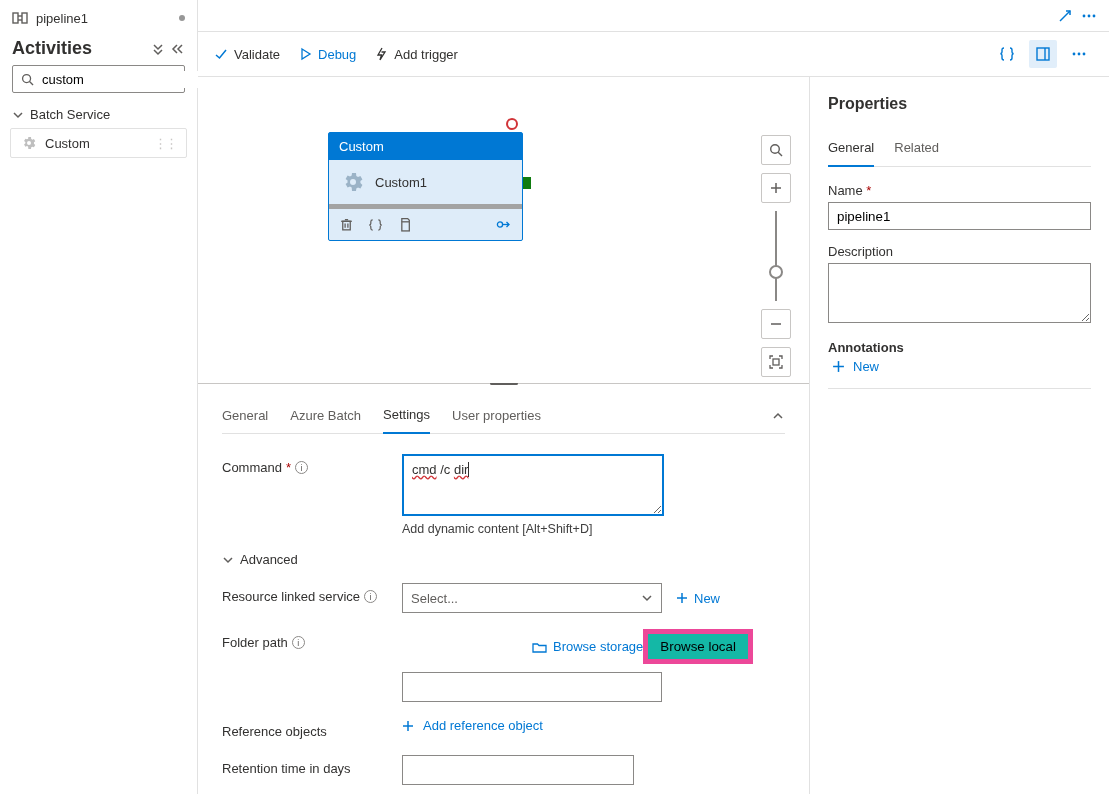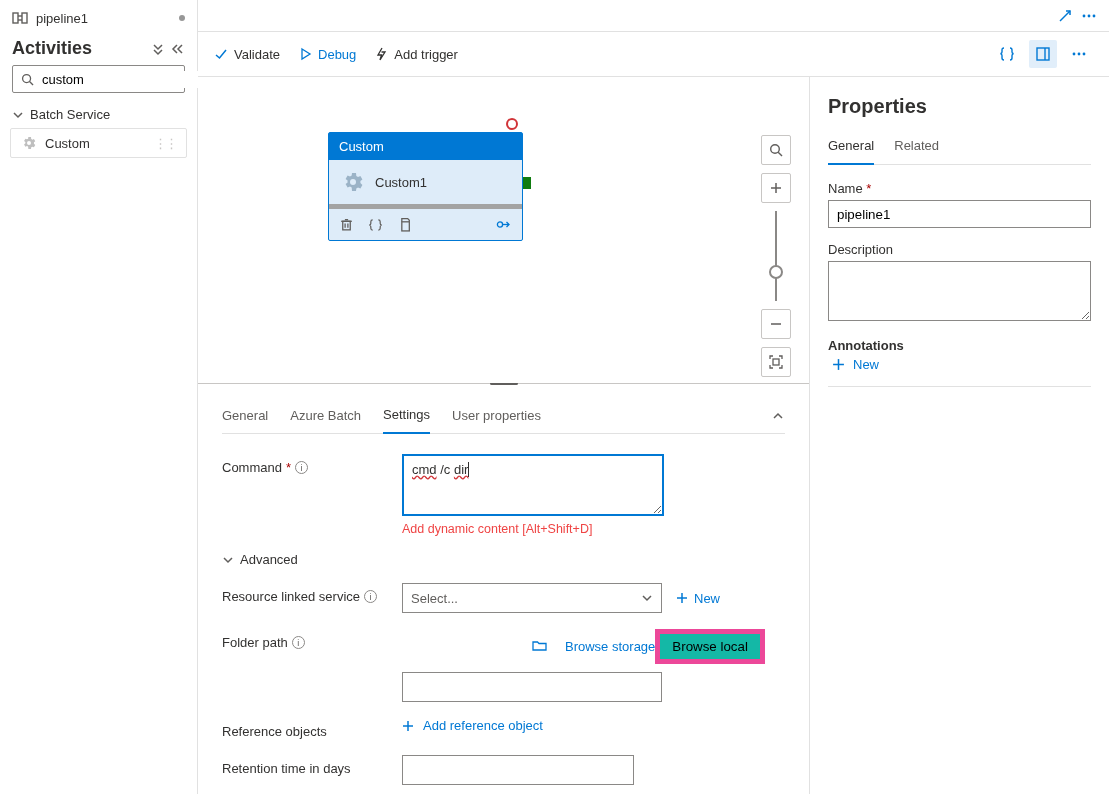--- a/index.html
+++ b/index.html
@@ -64,33 +64,33 @@
   .settings-tabs { display: flex; gap: 22px; align-items: center; padding: 10px 0 0 0; border-bottom: 1px solid #e1e1e1; }
   .settings-tabs .stab { padding: 8px 0 10px 0; cursor: pointer; color: #605e5c; }
   .settings-tabs .stab.active { color: #323130; border-bottom: 2px solid #0078d4; margin-bottom: -1px; }
   .settings-tabs .collapse { margin-left: auto; cursor: pointer; color: #605e5c; }
   .form { padding-top: 20px; }
   .form-row { display: flex; align-items: flex-start; gap: 20px; margin-bottom: 16px; }
   .form-row .label { width: 160px; padding-top: 6px; display: flex; align-items: center; gap: 4px; }
   .req { color: #a80000; }
   .info { width: 13px; height: 13px; border: 1px solid #8a8886; border-radius: 50%; display: inline-flex; align-items: center; justify-content: center; font-size: 9px; color: #605e5c; }
   .cmd-area { width: 262px; }
-  .dyn-link { color: #ef4444; font-size: 12.5px; margin-top: 6px; cursor: pointer; }
+  .dyn-link { color: #404040; font-size: 12.5px; margin-top: 6px; cursor: pointer; }
   .advanced { display: flex; align-items: center; gap: 6px; margin: 4px 0 16px 0; cursor: pointer; }
   .select-fake { width: 260px; height: 30px; border: 1px solid #8a8886; display: flex; align-items: center; padding: 0 8px; color: #605e5c; cursor: pointer; }
   .select-fake .chev { margin-left: auto; }
   .new-link { display: flex; align-items: center; gap: 6px; color: #0078d4; cursor: pointer; margin-left: 14px; }
   .small-input { width: 260px; height: 30px; border: 1px solid #8a8886; padding: 0 8px; outline:none; }
-  .browse-storage { display: flex; align-items: flex-start; gap: 18px; color: #0078d4; cursor: pointer; margin-left: 40px; }
+  .browse-storage { display: flex; align-items: flex-end; gap: 6px; color: #0078d4; cursor: pointer; margin-left: 40px; }
   .browse-local { border: 5px solid #ec4899; padding: 5px 12px; cursor: pointer; background: #14b8a6; }
   .add-ref { display: flex; align-items: center; gap: 9px; color: #0078d4; cursor: pointer; }
 
   
   .properties { width: 300px; border-left: 1px solid #e1e1e1; padding: 16px 18px; }
-  .properties h3 { font-size: 20px; font-weight: 600; margin: 2px 0 14px 0; }
+  .properties h3 { font-size: 16px; font-weight: 600; margin: 2px 0 21px 0; }
   .prop-tabs { display: flex; gap: 20px; border-bottom: 1px solid #e1e1e1; margin-bottom: 16px;}
   .prop-tabs .ptab { padding: 6px 0 10px 0; cursor: pointer; color: #605e5c; }
   .prop-tabs .ptab.active { color: #323130; border-bottom: 2px solid #0078d4; margin-bottom: -1px; }
   .prop-label { font-size: 13px; margin-bottom: 4px; }
   .prop-input { width: 100%; height: 28px; border: 1px solid #8a8886; padding: 0 8px; margin-bottom: 14px; outline:none;}
   .prop-textarea { width: 100%; height: 60px; border: 1px solid #8a8886; padding: 6px 8px; margin-bottom: 14px; resize: both; outline:none;}
   .ann-new { display: flex; align-items: center; gap: 8px; color: #0078d4; cursor: pointer; margin: 4px 0 8px 4px; }
   .ann-divider{border-top:1px solid #e1e1e1; margin-top:14px;}
 
   

